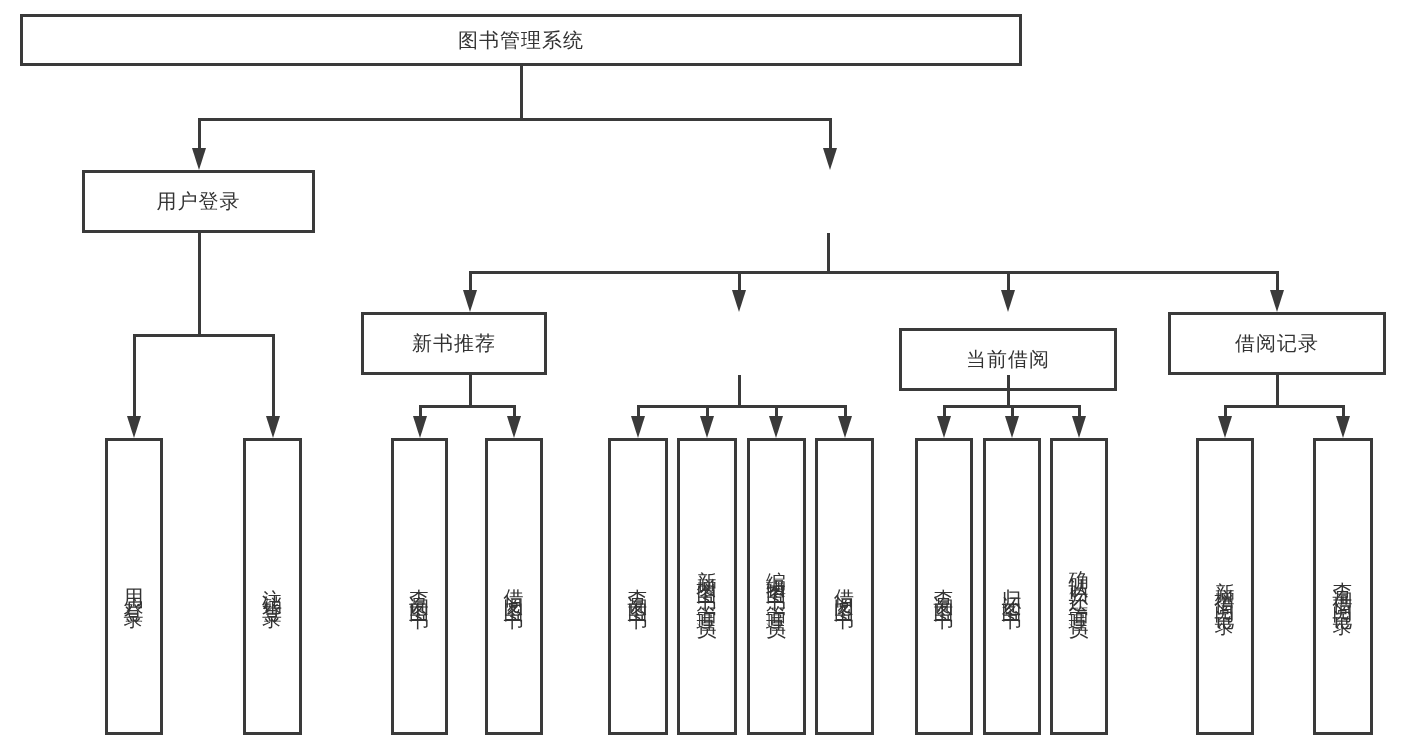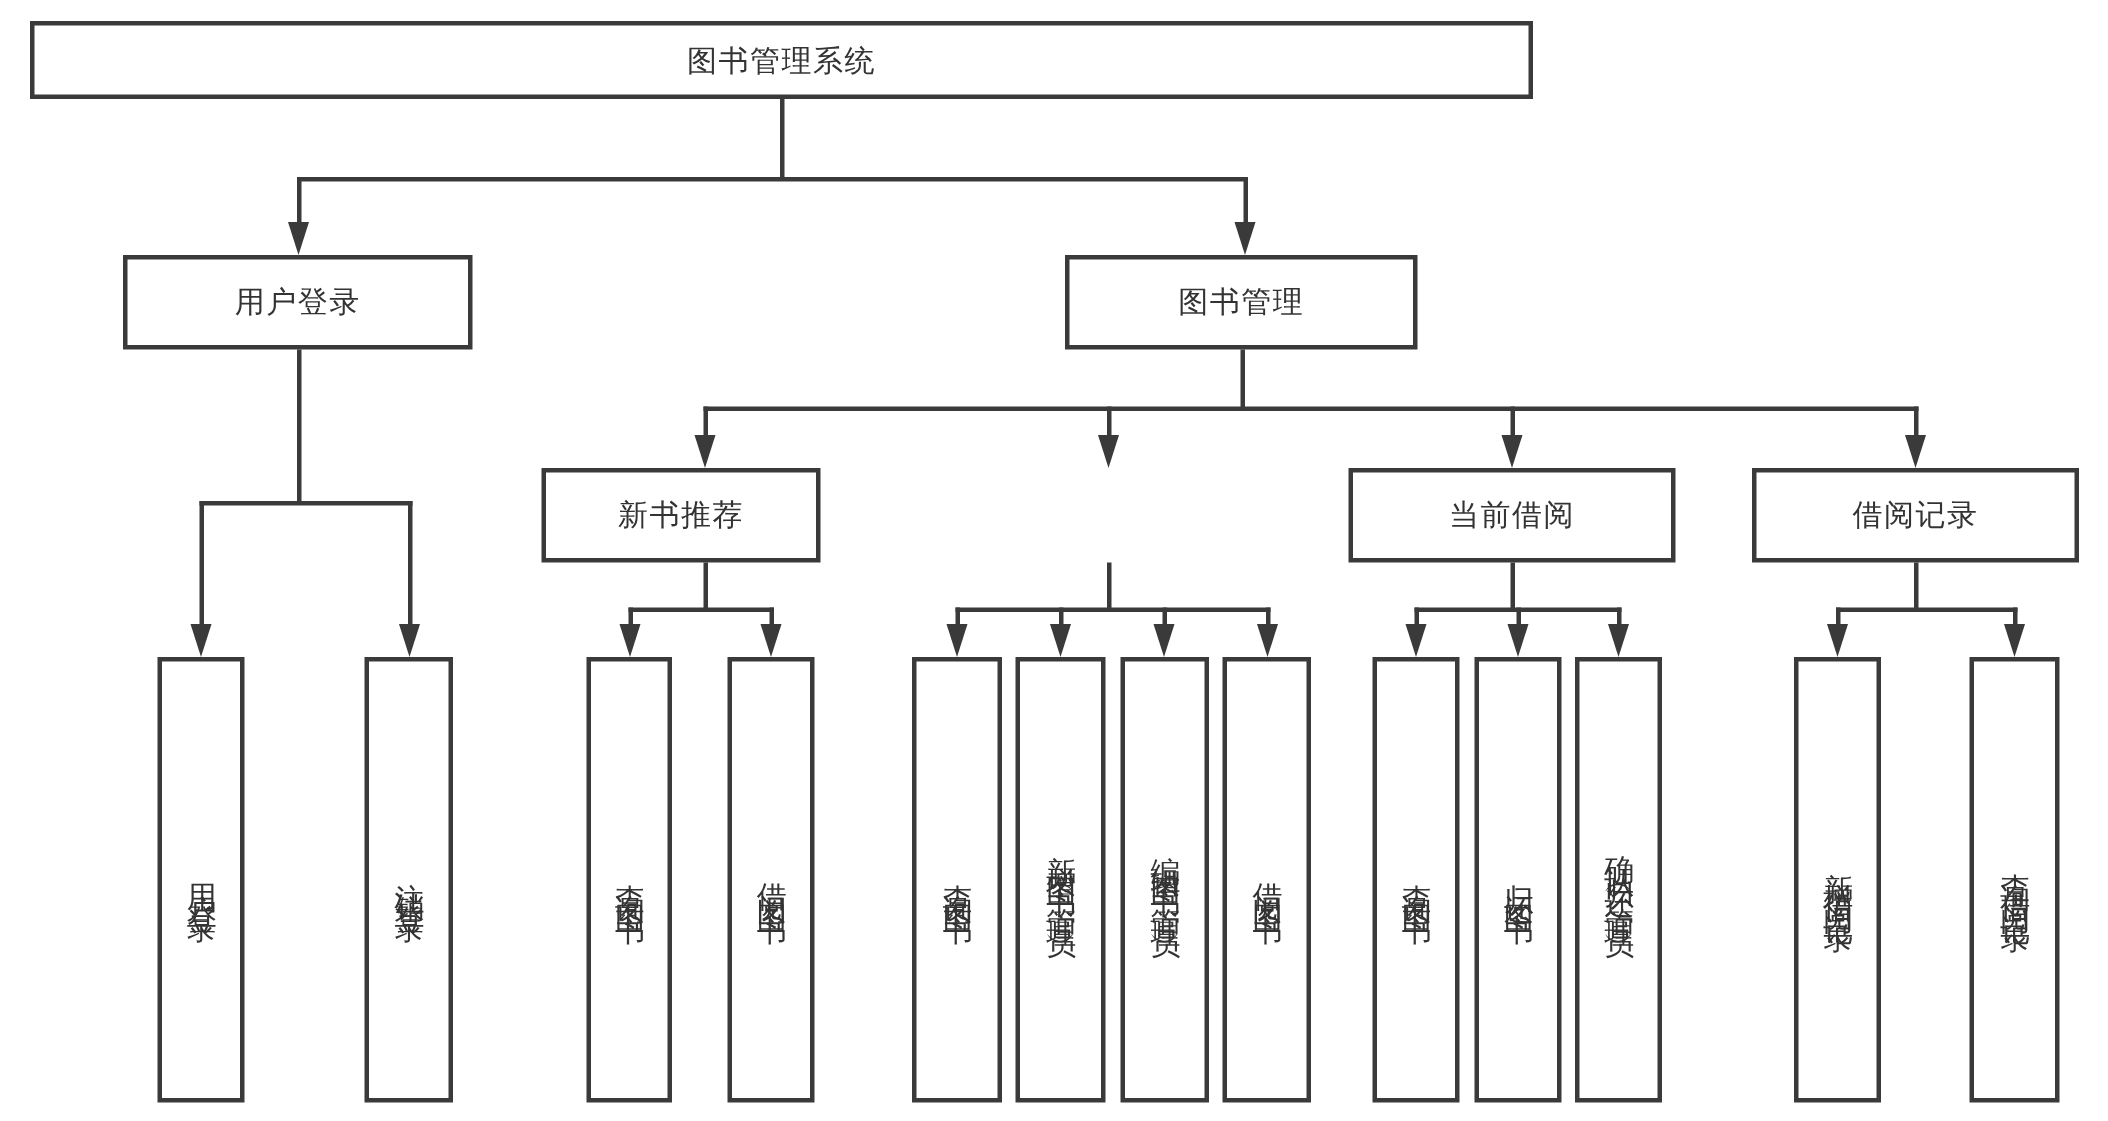--- a/index.html
+++ b/index.html
@@ -40,28 +40,25 @@
 
 <div class="canvas">
 
   <div class="box" style="left:20px;top:14px;width:1002px;height:52px">
     <span>图书管理系统</span>
   </div>
 
   <div class="box" style="left:82px;top:170px;width:233px;height:63px">
     <span>用户登录</span>
   </div>
-  <div class="box" style="left:710px;top:170px;width:235px;height:63px">
-    <span>图书管理</span>
-  </div>
 
   <div class="box" style="left:361px;top:312px;width:186px;height:63px">
     <span>新书推荐</span>
   </div>
-  <div class="box" style="left:899px;top:312px;width:218px;height:63px">
+  <div class="box" style="left:899px;top:328px;width:218px;height:63px">
     <span>当前借阅</span>
   </div>
   <div class="box" style="left:1168px;top:312px;width:218px;height:63px">
     <span>借阅记录</span>
   </div>
 
   <div class="box leaf" style="left:105px;top:438px;width:58px;height:297px">
     <span class="vtext">用户登录</span>
   </div>
   <div class="box leaf" style="left:243px;top:438px;width:59px;height:297px">

